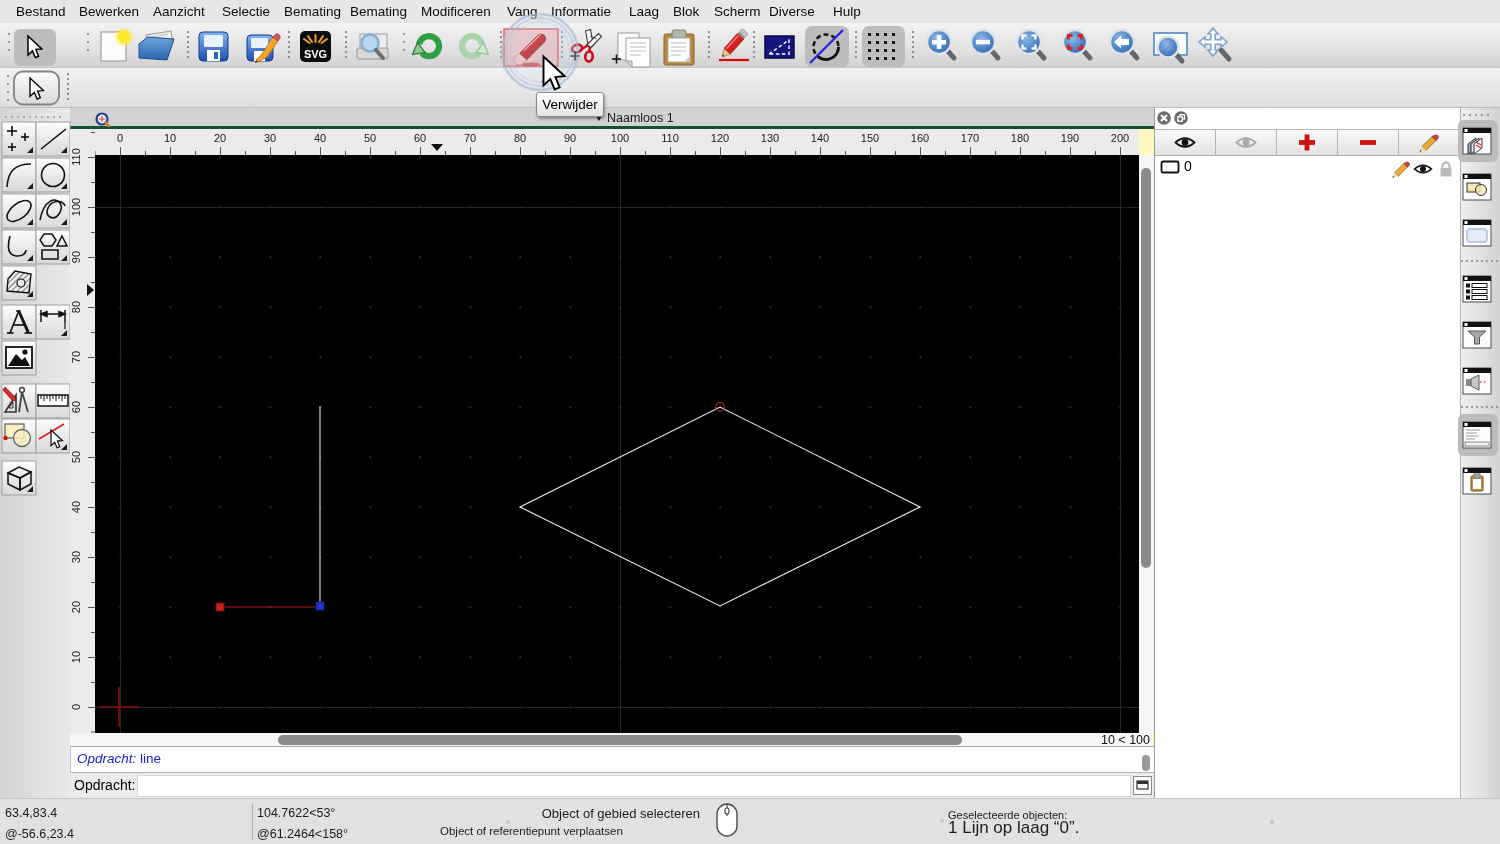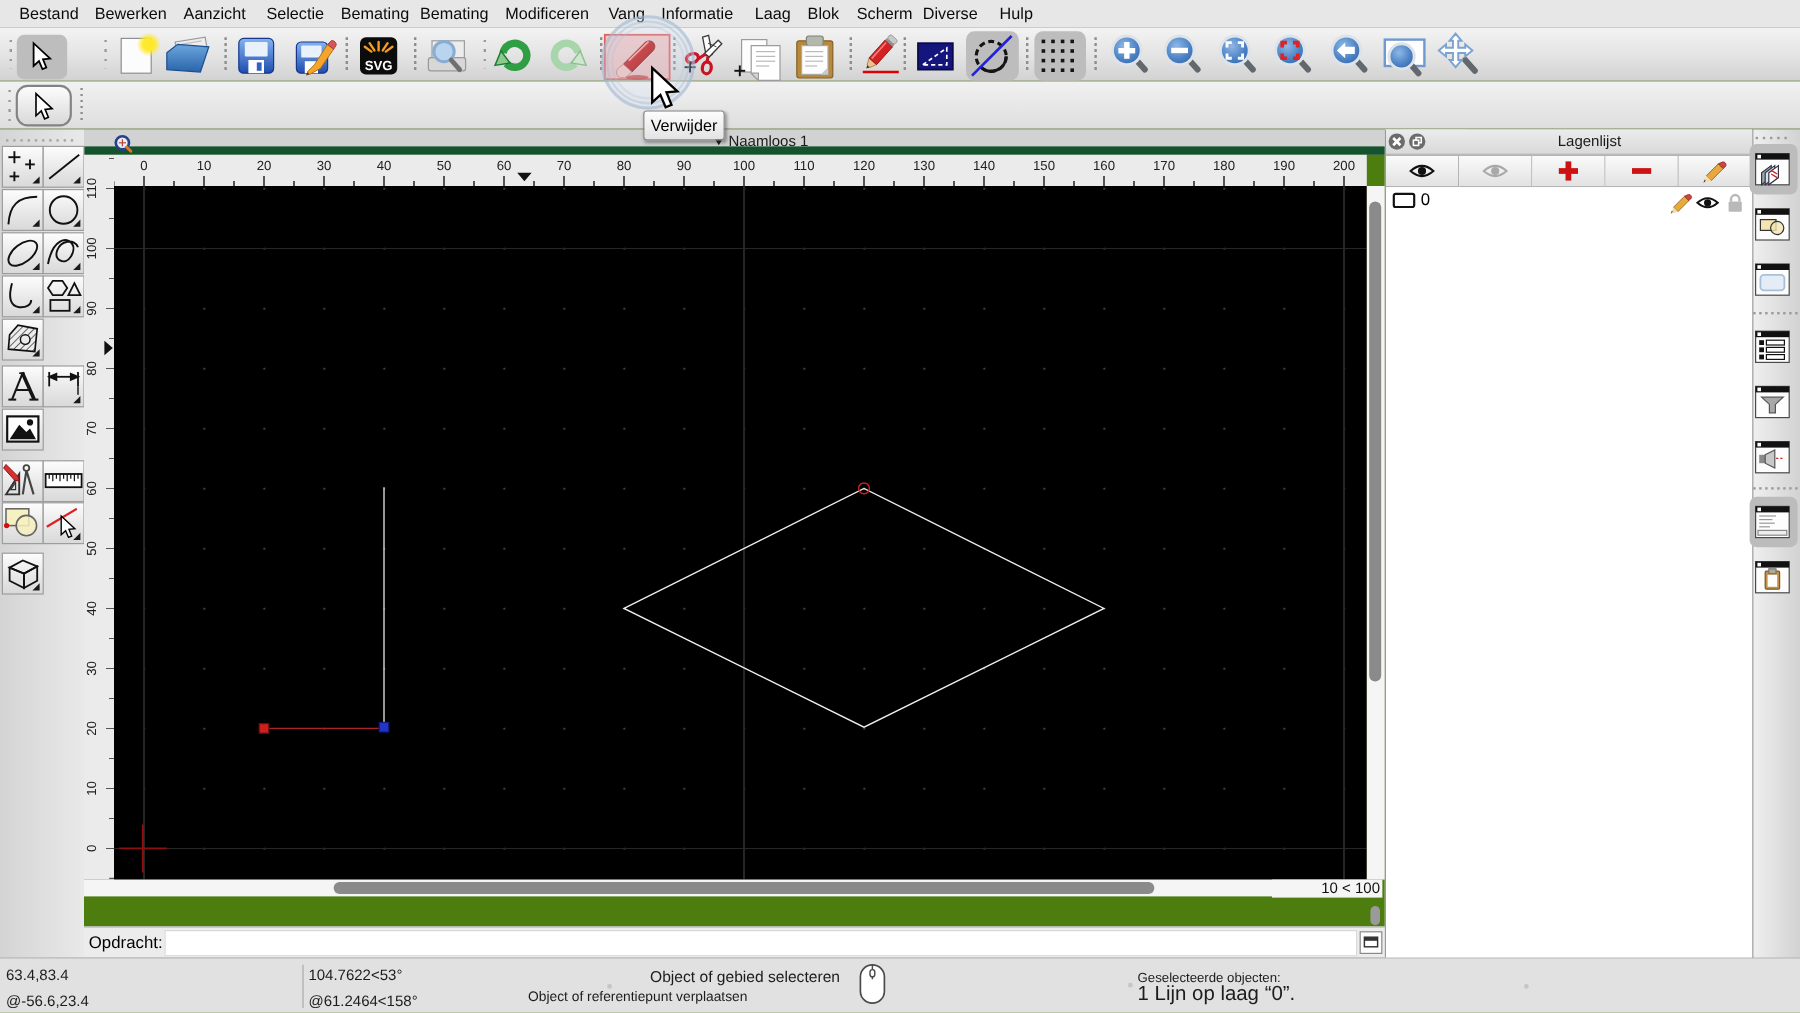--- a/index.html
+++ b/index.html
@@ -1,26 +1,26 @@
 <!DOCTYPE html>
 <html><head>
 <meta charset="utf-8">
 <style>
 html,body{margin:0;padding:0;width:1500px;height:844px;overflow:hidden;
 font-family:"Liberation Sans",sans-serif;}
 *{box-sizing:border-box;}
 .abs{position:absolute;}
-#app{position:relative;width:1500px;height:844px;background:#4d7c0f;padding-left:20px;}
+#app{position:relative;width:1500px;height:844px;background:#fef9c3;padding-left:20px;}
 #menubar{left:0;top:0;width:1500px;height:23px;background:#e7e7e7;}
 #menubar span{position:absolute;top:4px;font-size:13.5px;color:#0a0a0a;}
 #toolbar1{left:0;top:23px;width:1500px;height:45px;
 background:linear-gradient(#f3f3f3,#e3e3e3 55%,#d2d2d2);border-bottom:1px solid #c6c6c6;}
 #toolbar2{left:0;top:68px;width:1500px;height:40px;
 background:linear-gradient(#f1f1f1,#dedede);border-bottom:1px solid #bdbdbd;}
-#tabbar{left:70px;top:108px;width:1153px;height:21px;background:#d2d2d2;border-bottom:7px solid #14532d;}
+#tabbar{left:70px;top:108px;width:1153px;height:21px;background:#d2d2d2;border-bottom:3px solid #14532d;}
 #tablabel{position:absolute;left:537px;top:3px;font-size:12.5px;color:#1a1a1a;}
 #sidebar{left:0;top:108px;width:70px;height:690px;
 background:linear-gradient(90deg,#d4d4d4,#e9e9e9);}
 #hscroll{left:70px;top:733px;width:1069px;height:14px;background:#f5f5f5;}
 #hthumb{left:208px;top:2px;width:684px;height:10px;background:#8a8a8a;border-radius:5px;}
 #vscroll{left:1139px;top:155px;width:15px;height:578px;background:#f5f5f5;}
 #vthumb{left:2px;top:13px;width:10px;height:400px;background:#8a8a8a;border-radius:5px;}
 #gridlabel{left:1060px;top:733px;width:92px;height:15px;font-size:12.5px;color:#111;
 text-align:right;background:#f5f5f5;padding-right:2px;}
 #cmdhist{left:70px;top:746px;width:1085px;height:26px;background:#fff;
@@ -618,20 +618,24 @@
 <rect x="121" y="448" width="8" height="8" fill="#cc2020" stroke="#6e0c0c"></rect>
 <rect x="221" y="447" width="8" height="8" fill="#2433c8" stroke="#101a77"></rect>
 </svg>
 <div class="abs" id="hscroll">
       <div class="abs" id="hthumb"></div>
     </div>
 <div class="abs" id="vscroll">
       <div class="abs" id="vthumb"></div>
     </div>
 <div class="abs" id="gridlabel">10 &lt; 100</div>
+<div class="abs" id="cmdhist">
+      <span style="position:absolute;left:6px;top:4px;font-size:13.5px">
+<i style="font-style:italic">Opdracht:</i> line</span>
+    </div>
 <div class="abs" id="cmdrow">
       <span style="position:absolute;left:4px;top:4px;font-size:14px;color:#000">Opdracht:</span>
 <div id="cmdinput"></div>
     </div>
 <div class="abs" id="statusbar">
 <div style="left:5px;top:7px">63.4,83.4</div>
 <div style="left:5px;top:28px">@-56.6,23.4</div>
 <div style="left:252px;top:5px;width:1px;height:36px;background:#ababab"></div>
 <div style="left:257px;top:7px">104.7622&lt;53°</div>
 <div style="left:257px;top:28px">@61.2464&lt;158°</div>
@@ -657,23 +661,20 @@
 <svg class="abs" style="left:495px;top:6px;z-index:55" width="95" height="95">
 <circle cx="45" cy="46" r="39" fill="#cdd9e8" fill-opacity="0.25"></circle>
 <circle cx="45" cy="46" r="38" fill="none" stroke="#9db6d2" stroke-opacity="0.55" stroke-width="2.5"></circle>
 <circle cx="45" cy="46" r="34" fill="none" stroke="#a5bcd6" stroke-opacity="0.4" stroke-width="2"></circle>
 <circle cx="45" cy="46" r="30" fill="none" stroke="#aec2da" stroke-opacity="0.3" stroke-width="2"></circle>
 </svg>
 <svg class="abs" style="left:540px;top:53px;z-index:70" width="45" height="50">
 <path transform="scale(1.75)" d="M2,2 L2,18.5 L5.9,14.9 L8.4,20.8 L11.2,19.6 L8.8,13.7 L14,13.2 Z" fill="#fff" stroke="#000" stroke-width="1.1"></path>
 </svg>
 <div class="abs" id="rpanel">
-  <div id="rphead">
-        <div id="rptitle">Lagenlijst</div>
-      </div>
   <div id="rptools">
     <div class="rpcell" style="left:0"></div>
         <div class="rpcell" style="left:61px"></div>
     <div class="rpcell" style="left:122px"></div>
         <div class="rpcell" style="left:183px"></div>
     <div class="rpcell" style="left:244px;width:61px"></div>
   </div>
   <div id="layerrow">
         <span style="position:absolute;left:29px;top:2px;font-size:14px;color:#000">0</span>
       </div>

